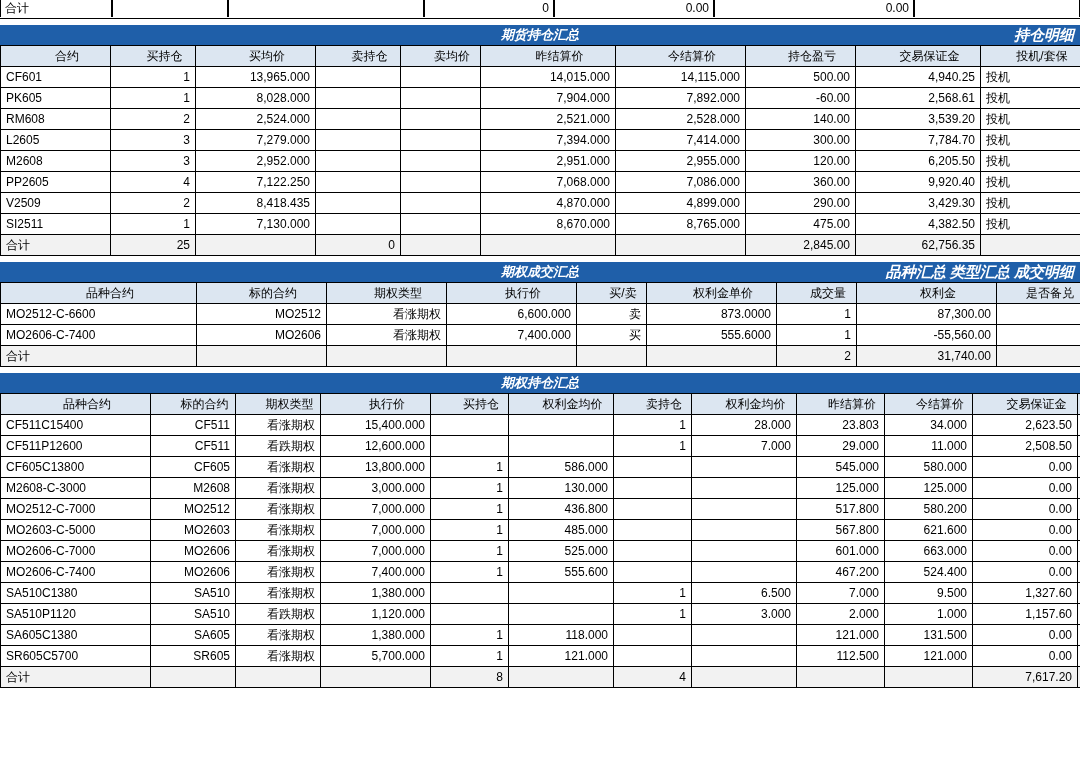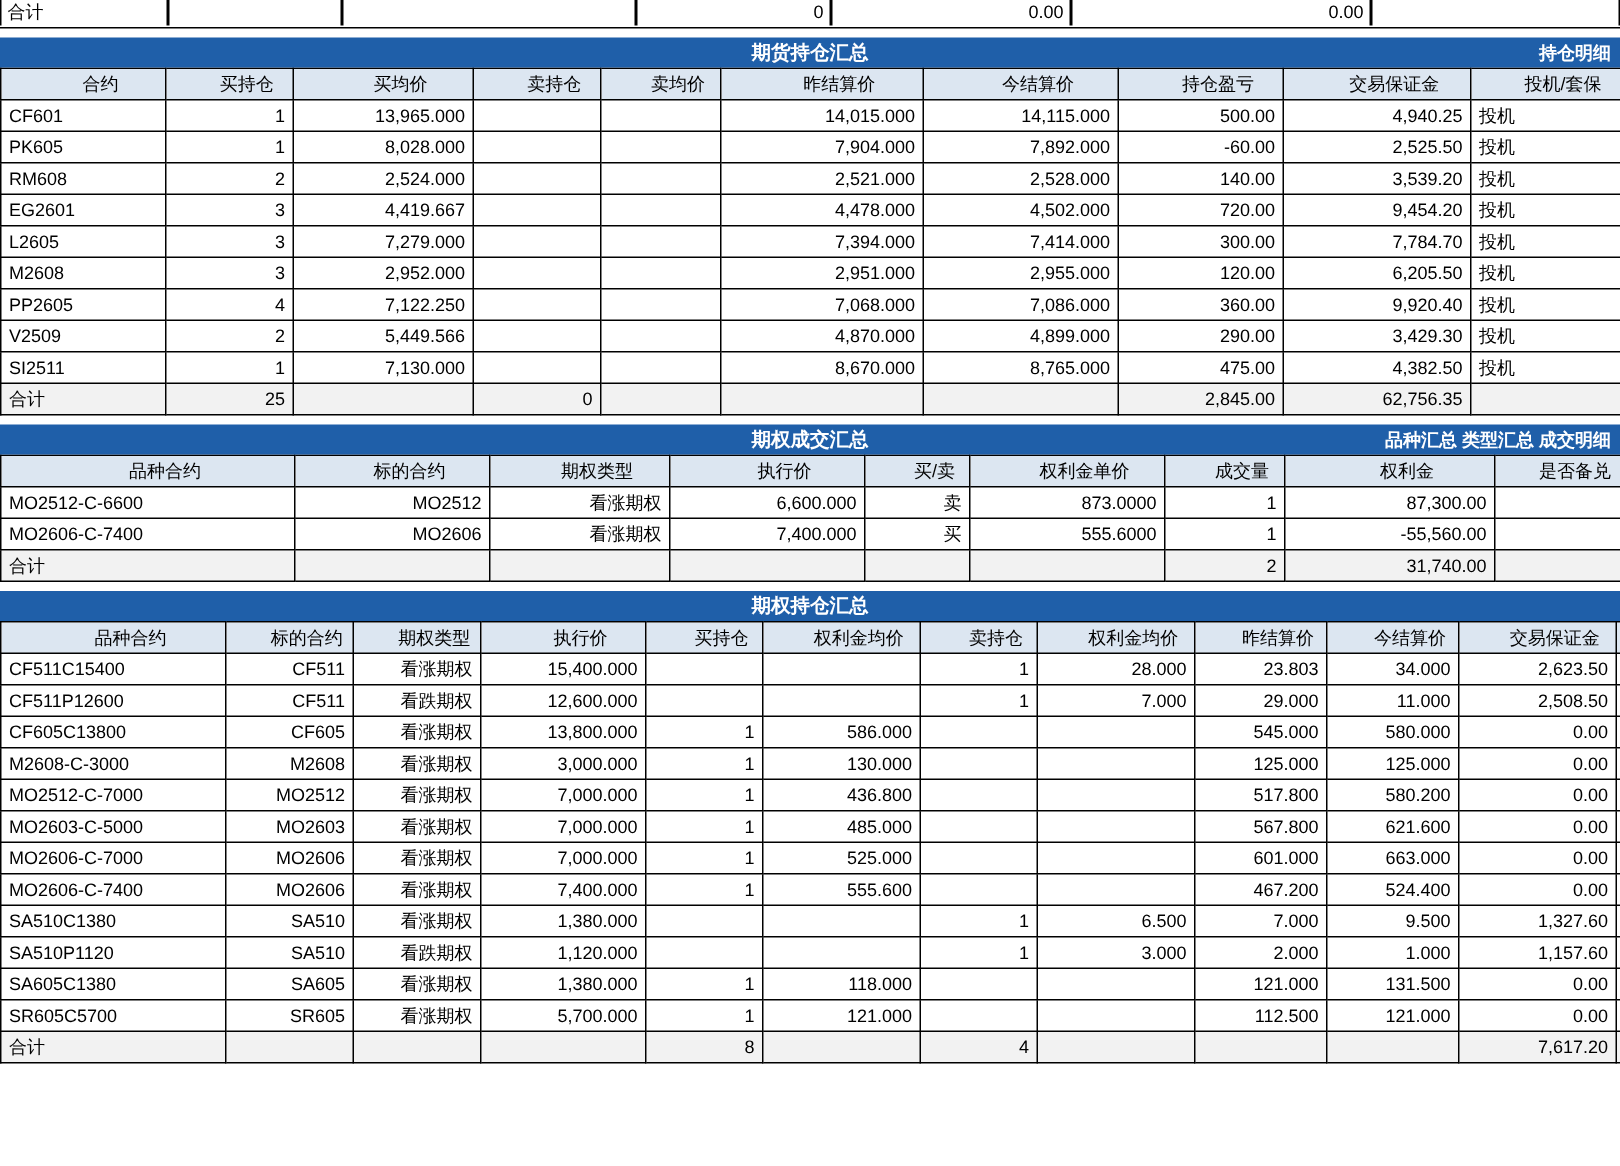--- a/index.html
+++ b/index.html
@@ -42,26 +42,27 @@
   .sect { margin-top: 6px; }
   .band {
     background: #1F5FA9;
     color: #ffffff;
     height: 20px;
     line-height: 20px;
     font-size: 13px;
     font-weight: bold;
     position: relative;
     text-align: center;
+    font-style: italic;
   }
   .band .right-links {
     position: absolute;
     right: 6px;
     top: 0;
-    font-size: 12px;
+    font-size: 15px;
     font-weight: bold;
     color: #ffffff;
   }
   table.grid {
     border-collapse: collapse;
     width: 1080px;
     table-layout: fixed;
     font-size: 12px;
     color: #000;
   }
@@ -147,48 +148,36 @@
           </tr>
           <tr>
             <td class="lft">PK605</td>
             <td class="num">1</td>
             <td class="num">8,028.000</td>
             <td class="num"></td>
             <td class="num"></td>
             <td class="num">7,904.000</td>
             <td class="num">7,892.000</td>
             <td class="num">-60.00</td>
-            <td class="num">2,525.50</td>
+            <td class="num">2,568.61</td>
             <td class="lft">投机</td>
           </tr>
           <tr>
             <td class="lft">RM608</td>
             <td class="num">2</td>
             <td class="num">2,524.000</td>
             <td class="num"></td>
             <td class="num"></td>
             <td class="num">2,521.000</td>
             <td class="num">2,528.000</td>
             <td class="num">140.00</td>
             <td class="num">3,539.20</td>
             <td class="lft">投机</td>
           </tr>
           <tr>
-            <td class="lft">EG2601</td>
-            <td class="num">3</td>
-            <td class="num">4,419.667</td>
-            <td class="num"></td>
-            <td class="num"></td>
-            <td class="num">4,478.000</td>
-            <td class="num">4,502.000</td>
-            <td class="num">720.00</td>
-            <td class="num">9,454.20</td>
-            <td class="lft">投机</td>
-          </tr>
-          <tr>
             <td class="lft">L2605</td>
             <td class="num">3</td>
             <td class="num">7,279.000</td>
             <td class="num"></td>
             <td class="num"></td>
             <td class="num">7,394.000</td>
             <td class="num">7,414.000</td>
             <td class="num">300.00</td>
             <td class="num">7,784.70</td>
             <td class="lft">投机</td>
@@ -213,21 +202,21 @@
             <td class="num"></td>
             <td class="num">7,068.000</td>
             <td class="num">7,086.000</td>
             <td class="num">360.00</td>
             <td class="num">9,920.40</td>
             <td class="lft">投机</td>
           </tr>
           <tr>
             <td class="lft">V2509</td>
             <td class="num">2</td>
-            <td class="num">5,449.566</td>
+            <td class="num">8,418.435</td>
             <td class="num"></td>
             <td class="num"></td>
             <td class="num">4,870.000</td>
             <td class="num">4,899.000</td>
             <td class="num">290.00</td>
             <td class="num">3,429.30</td>
             <td class="lft">投机</td>
           </tr>
           <tr>
             <td class="lft">SI2511</td>

